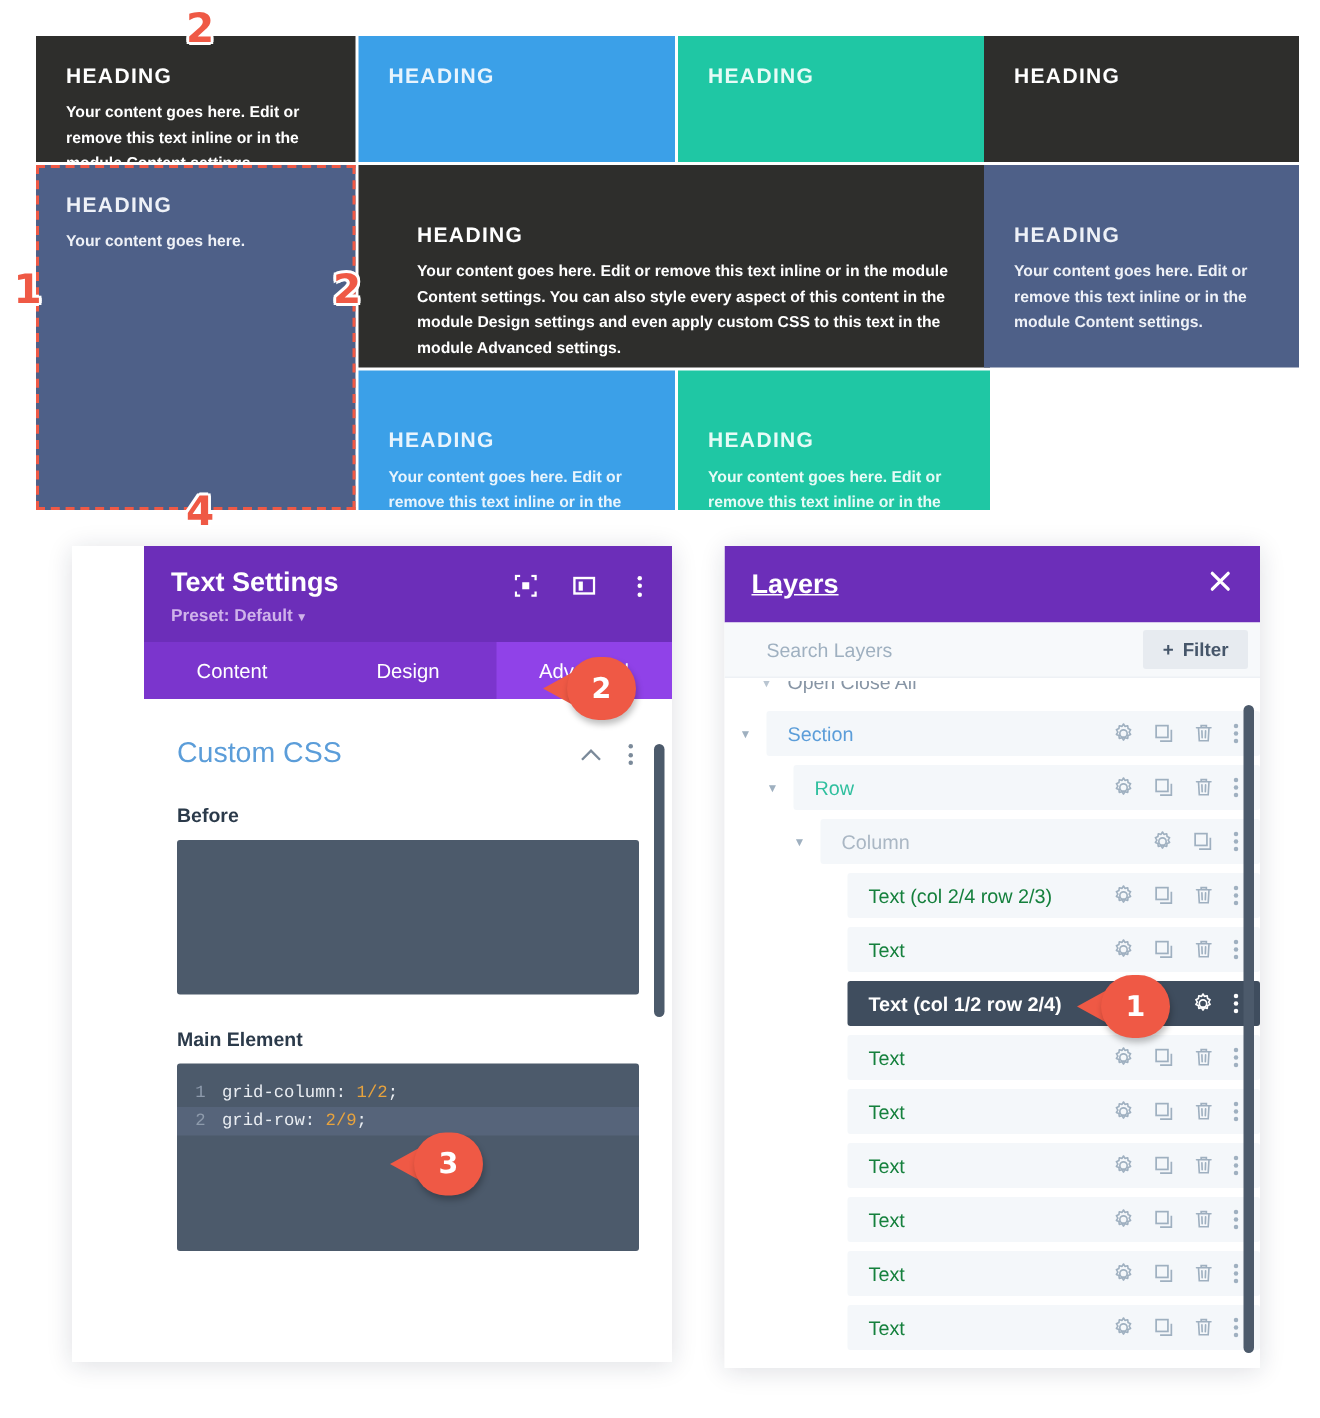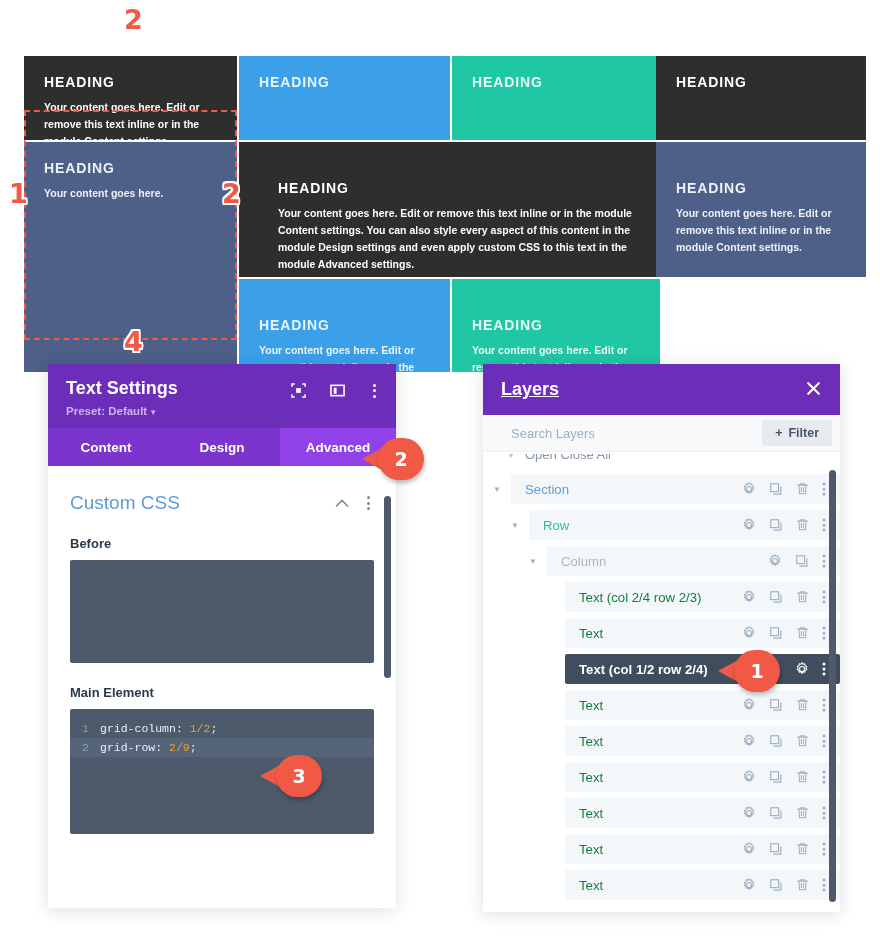--- a/index.html
+++ b/index.html
@@ -13,21 +13,20 @@
 
   
   .grid-wrap {
     position: absolute; left: 24px; top: 24px;
     width: 842px; height: 316px;
   }
   .cell {
     position: absolute;
     overflow: hidden;
     padding: 18px 20px 0 20px;
-    margin-top: 32px;
   }
   .cell h3 {
     font-size: 14px; font-weight: bold; letter-spacing: 0.9px;
     color: #ffffff; margin-bottom: 9px;
   }
   .cell p {
     font-size: 10.5px; line-height: 1.62; color: #ffffff;
     font-weight: 600; max-width: 205px;
   }
   .cell.wide p { max-width: 370px; }
@@ -52,24 +51,25 @@
     text-shadow:
       -1.6px -1.6px 0 #fff, 1.6px -1.6px 0 #fff,
       -1.6px  1.6px 0 #fff, 1.6px  1.6px 0 #fff,
        0 -1.8px 0 #fff, 0 1.8px 0 #fff,
       -1.8px 0 0 #fff, 1.8px 0 0 #fff;
   }
 
   
   .settings {
     position: absolute; left: 48px; top: 364px;
-    width: 348px; height: 544px;
+    width: 400px; height: 544px;
     background: #ffffff;
     box-shadow: 0 2px 16px rgba(20,30,60,.14);
     overflow: hidden;
+    padding-left: 48px;
   }
   .st-head {
     background: #6c2eb9; padding: 14px 18px 11px 18px;
     position: relative; height: 64px;
   }
   .st-title { font-size: 18px; font-weight: bold; color: #fff; }
   .st-preset {
     font-size: 11.5px; color: #cfb3ea; font-weight: bold;
     margin-top: 6px;
   }
@@ -81,21 +81,21 @@
   .st-head-icons .hi { cursor: pointer; line-height: 0; }
   .dots-v {
     display: flex; flex-direction: column; gap: 2.5px;
     align-items: center; padding: 0 4px;
   }
   .dots-v i { width: 3px; height: 3px; background: #fff; border-radius: 50%; display:block; }
 
   .st-tabs { display: flex; background: #7b35cd; height: 38px; }
   .st-tab {
     flex: 1; display: flex; align-items: center; justify-content: center;
-    font-size: 13.5px; font-weight: bold; color: #fff; cursor: pointer;
+    font-size: 13.5px; font-weight: normal; color: #fff; cursor: pointer;
   }
   .st-tab.active { background: #9042e8; }
 
   .st-body {
     position: relative; height: 442px; background: #fff;
     padding: 26px 22px 0 22px; overflow: hidden;
   }
   .sec-title-row { display: flex; align-items: center; justify-content: space-between; }
   .sec-title { font-size: 19px; color: #5b9dd9; font-weight: normal; text-align: right; }
   .sec-ctrls { display: flex; align-items: center; gap: 14px; }

